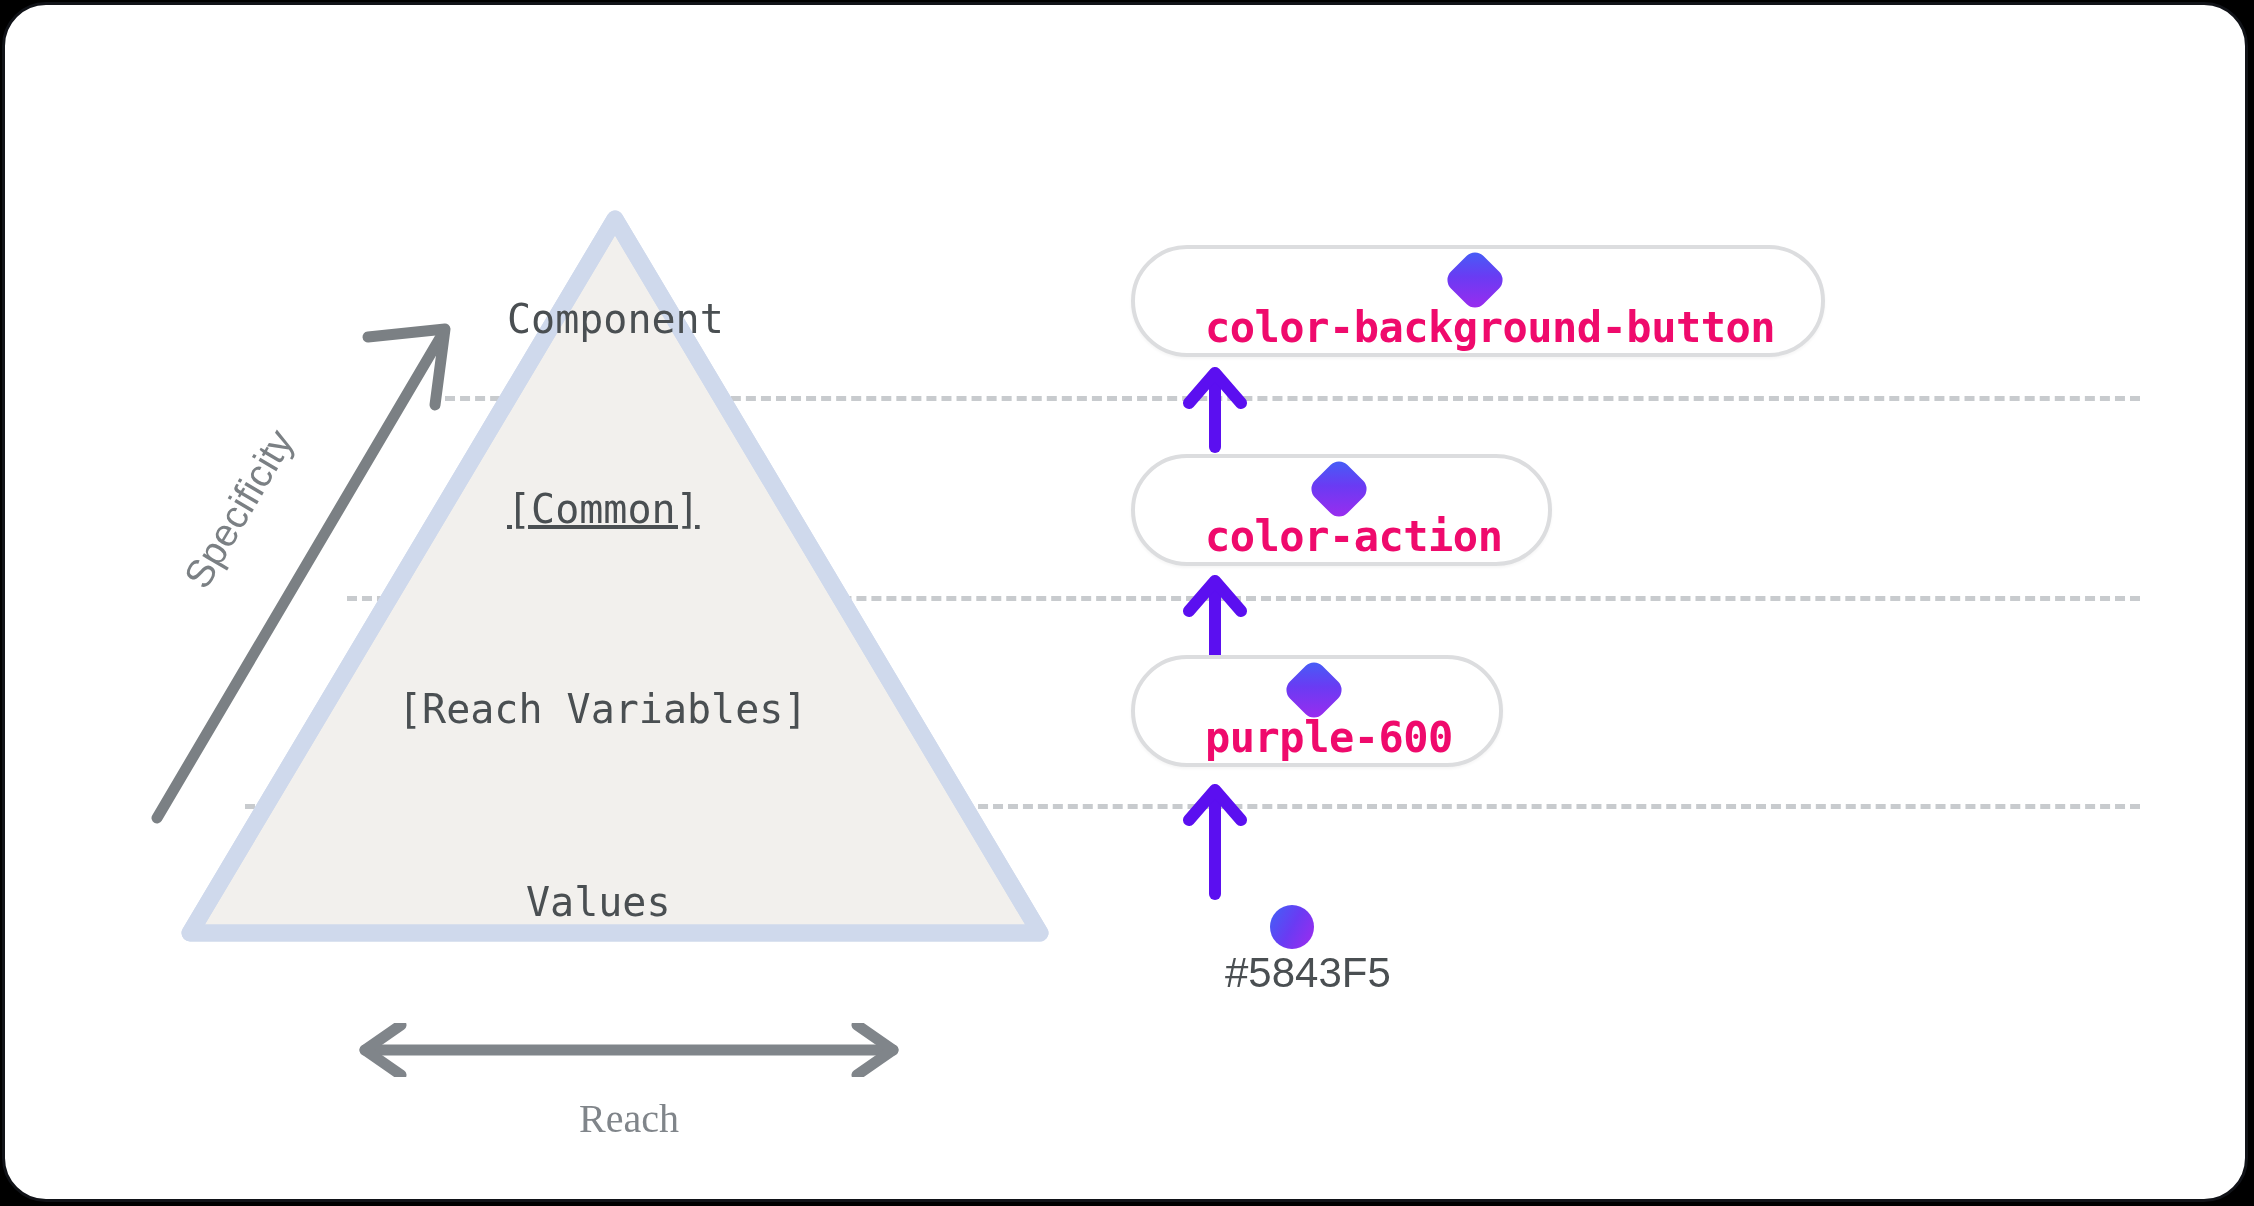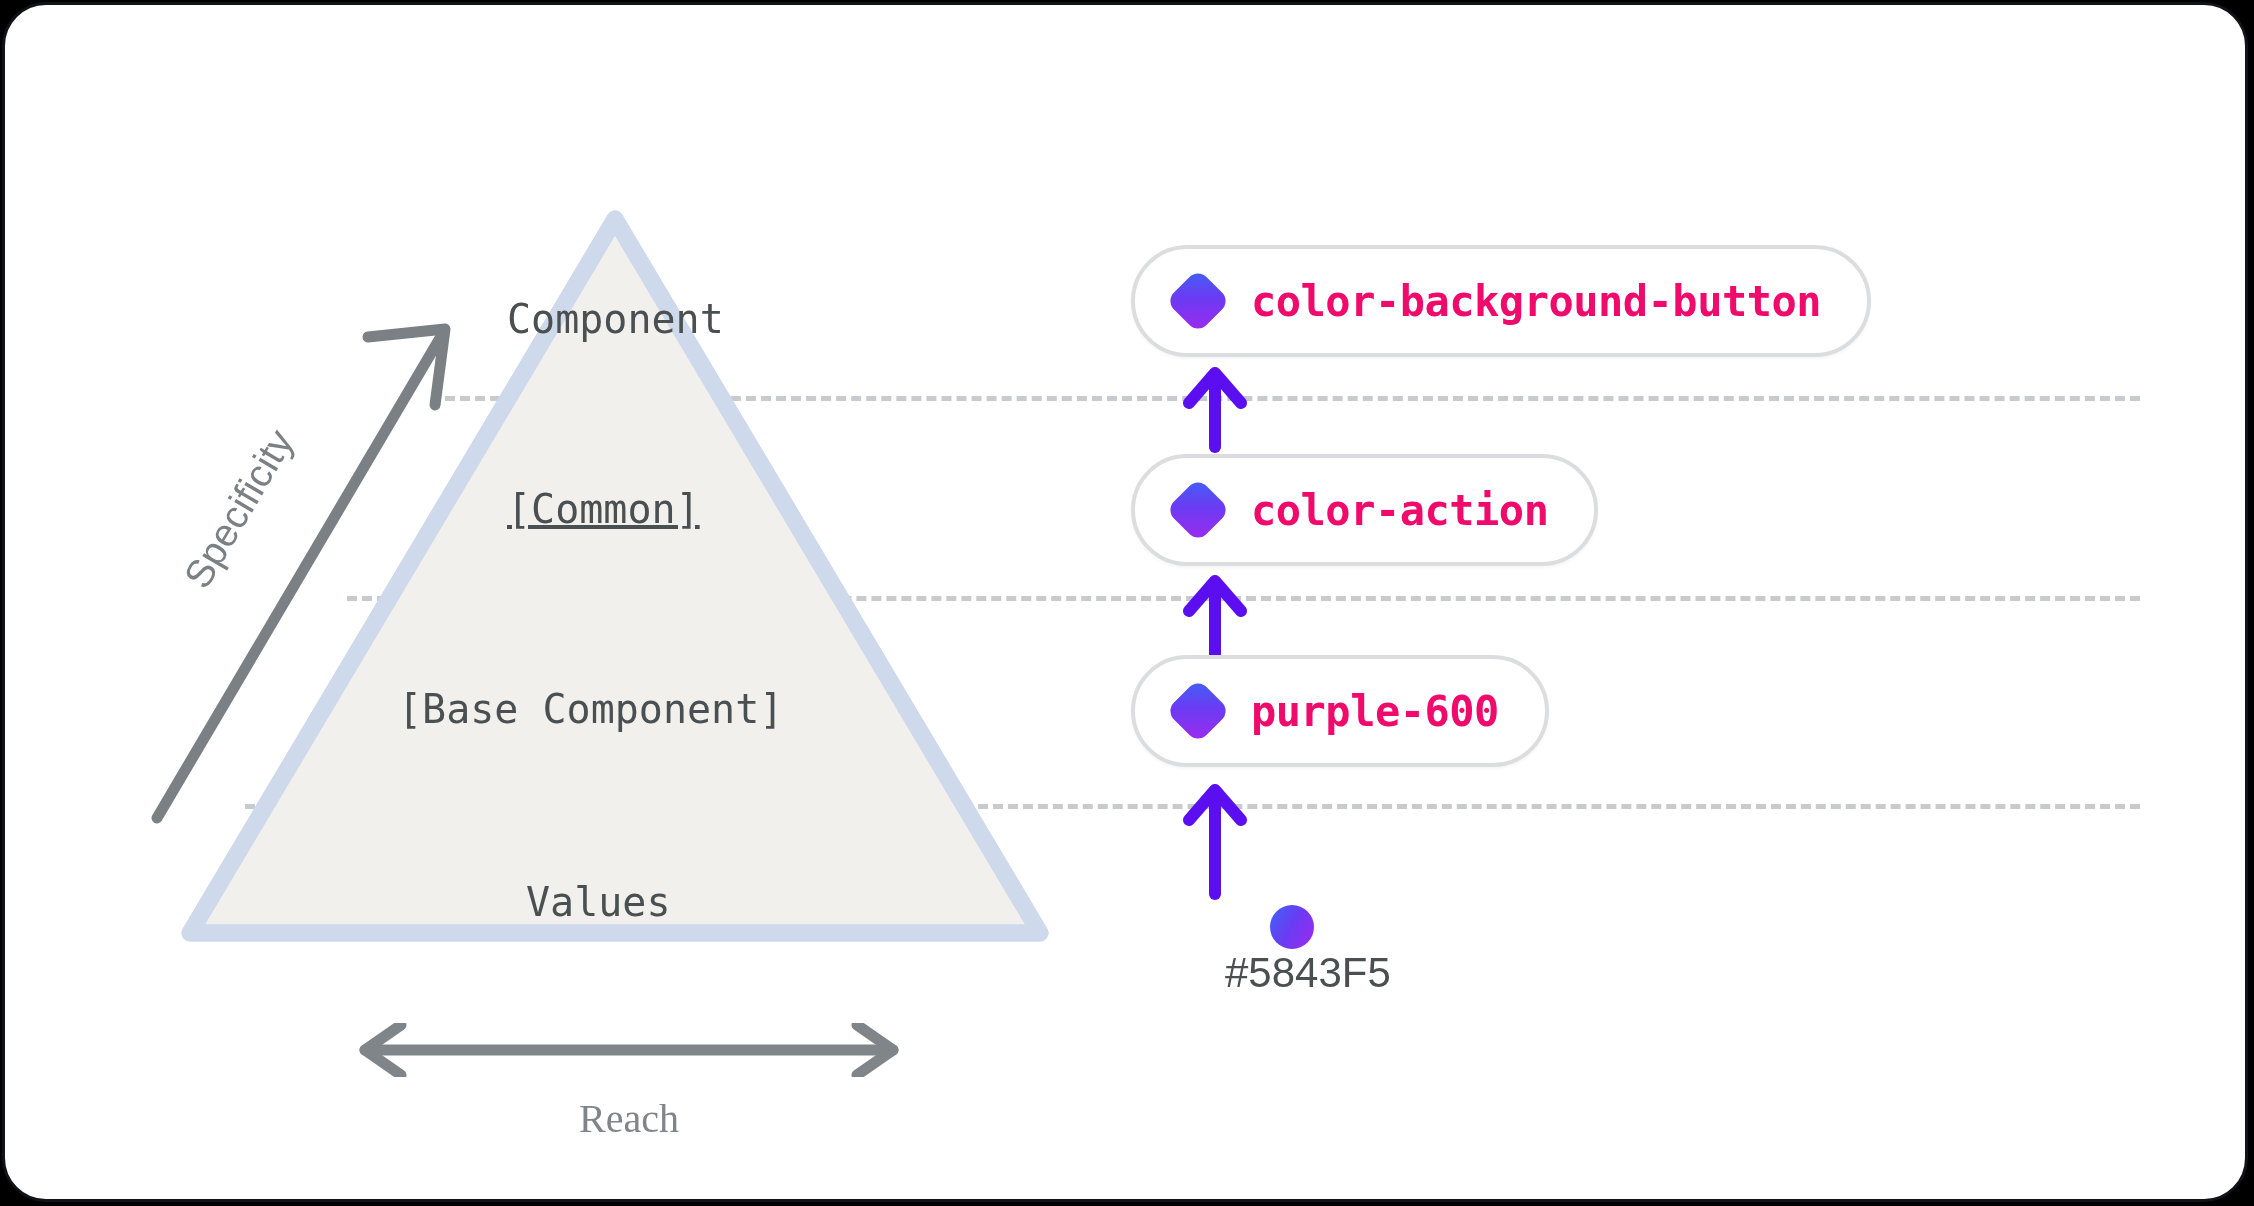--- a/index.html
+++ b/index.html
@@ -106,23 +106,24 @@
 
   
   .pill {
     position: absolute;
     display: flex;
     align-items: center;
     box-sizing: border-box;
     background: #FFFFFF;
     border: 4px solid #DCDDDF;
     border-radius: 200px;
-    padding: 0 46px 0 40px;
+    padding: 8px 46px 0 40px;
     height: 112px;
     box-shadow: 0 2px 3px rgba(0,0,0,0.04);
+    flex-direction: column;
   }
   .pill-label {
     font-family: "DejaVu Sans Mono", "Liberation Mono", monospace;
     font-size: 42px;
     font-weight: bold;
     color: #EF0A6C;
     white-space: nowrap;
     margin-left: 30px;
     letter-spacing: -0.5px;
   }
@@ -178,21 +179,21 @@
                  L 895 760
                  L 45 760 Z" fill="#F2F0ED" stroke="#CFD9EC" stroke-width="17" stroke-linejoin="round" stroke-linecap="round" style="stroke-linejoin:round" transform="" vector-effect="non-scaling-stroke"></path>
         <path d="M 470 46
                  L 895 760
                  L 45 760 Z" fill="none" stroke="#CFD9EC" stroke-width="17" stroke-linejoin="round" stroke-linecap="round" pathLength="1"></path>
       </svg>
     </div>
 
     <div class="tier-label" style="left:502px; top:291px;">Component</div>
     <div class="tier-label" style="left:502px; top:481px;text-decoration:underline;">[Common]</div>
-    <div class="tier-label" style="left:393px; top:681px;">[Base Component]</div>
+    <div class="tier-label" style="left:393px; top:681px;">[Reach Variables]</div>
     <div class="tier-label" style="left:521px; top:874px;">Values</div>
 
     <svg id="specificity-arrow" viewBox="0 0 380 560" xmlns="http://www.w3.org/2000/svg">
       <g stroke="#7B8084" stroke-width="11" fill="none" stroke-linecap="round" stroke-linejoin="round">
         <line x1="42" y1="523" x2="328" y2="38"></line>
         <polyline points="253,42 330,34 320,110"></polyline>
       </g>
     </svg>
     <div id="specificity-label">Specificity</div>
 

